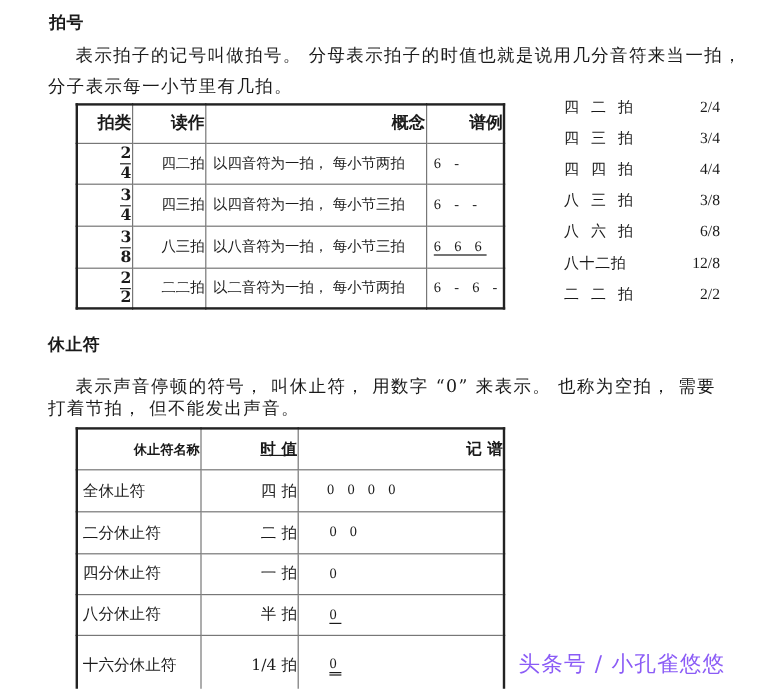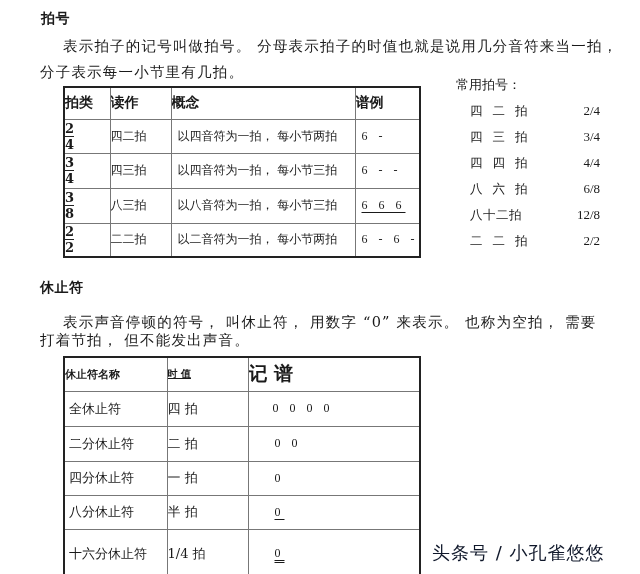--- a/index.html
+++ b/index.html
@@ -13,31 +13,31 @@
   table.grid {
     position: absolute; border-collapse: collapse; table-layout: fixed;
     border: 2px solid #222;
   }
   table.grid td, table.grid th {
     border: 1px solid #777; padding: 0; font-weight: normal; white-space: nowrap;
     overflow: hidden;
   }
   table.grid th { font-size: 14px; font-weight: bold; }
   table.grid td { font-size: 12px; }
-  .center { text-align: left; margin-top: 39px; }
+  .center { text-align: right; margin-top: 39px; }
   .left { text-align: left; padding-left: 6px !important; }
   .frac { display: inline-flex; flex-direction: column; align-items: center; line-height: 13px; font-size: 13px; font-weight: bold; }
   .frac .bar { width: 9px; height: 1px; background: #222; margin: 1px 0; }
   .ul { text-decoration: underline; text-underline-offset: 3px; }
   .dul { text-decoration: underline double; text-underline-offset: 3px; }
   .list { font-size: 12.5px; }
   .list .row { display: flex; height: 26px; align-items: center; }
   .list .name { width: 80px; letter-spacing: 3px; }
   .list .val { width: 50px; text-align: right; font-family: "Liberation Serif", serif; font-size: 13px; }
-  .watermark { font-family: "DejaVu Sans", sans-serif; font-size: 18px; color: #0f172a; letter-spacing: 1px; }
+  .watermark { font-family: "DejaVu Sans", sans-serif; font-size: 18px; color: #8b5cf6; letter-spacing: 1px; }
   .mono-nums { font-family: "Liberation Serif", serif; font-size: 13px; letter-spacing: 4px; }
 </style>
 </head>
 <body>
 
 <div class="abs heading" style="left:41px; top:10px;">拍号</div>
 <div class="abs para" style="left:63px; top:37px;">表示拍子的记号叫做拍号。 分母表示拍子的时值也就是说用几分音符来当一拍，</div>
 <div class="abs para" style="left:40px; top:63px;">分子表示每一小节里有几拍。</div>
 
 <table class="grid" style="left:63px; top:86px; width:356px;">
@@ -91,33 +91,36 @@
             <span>2</span>
           </span></td>
     <td class="center">二二拍</td>
     <td class="left">以二音符为一拍，  每小节两拍</td>
     <td class="left mono-nums">6 - 6 -</td>
   </tr>
 </tbody>
   </table>
 
 <div class="abs list" style="left:456px; top:76px;">
-  <div style="font-size:13px; height:22px;">常用拍号：</div>
   <div style="padding-left:14px;">
     <div class="row">
         <span class="name">四 二 拍</span>
         <span class="val">2/4</span>
       </div>
     <div class="row">
         <span class="name">四 三 拍</span>
         <span class="val">3/4</span>
       </div>
     <div class="row">
         <span class="name">四 四 拍</span>
         <span class="val">4/4</span>
+      </div>
+    <div class="row">
+        <span class="name">八 三 拍</span>
+        <span class="val">3/8</span>
       </div>
     <div class="row">
         <span class="name">八 六 拍</span>
         <span class="val">6/8</span>
       </div>
     <div class="row">
         <span class="name" style="letter-spacing:0.5px">八十二拍</span>
         <span class="val">12/8</span>
       </div>
     <div class="row">
@@ -133,22 +136,22 @@
 
 <table class="grid" style="left:63px; top:356px; width:356px;">
   <colgroup>
     <col style="width:103px">
       <col style="width:81px">
       <col style="width:172px">
   </colgroup>
   <tbody>
       <tr style="height:34px">
     <th class="center" style="font-size:11px;">休止符名称</th>
-    <th class="center" style="font-size:10px;text-decoration:underline;">时 值</th>
-    <th class="center" style="font-size:19px;">记 谱</th>
+    <th class="center" style="font-size:13px;text-decoration:underline;">时 值</th>
+    <th class="center" style="font-size:13px;">记 谱</th>
   </tr>
   <tr style="height:35px">
     <td class="left" style="font-size:13px; padding-left:4px !important;">全休止符</td>
     <td class="center" style="font-size:13px;">四 拍</td>
     <td class="left mono-nums" style="padding-left:24px !important;">0 0 0 0</td>
   </tr>
   <tr style="height:35px">
     <td class="left" style="font-size:13px; padding-left:4px !important;">二分休止符</td>
     <td class="center" style="font-size:13px;">二 拍</td>
     <td class="left mono-nums" style="padding-left:26px !important;">0 0</td>

